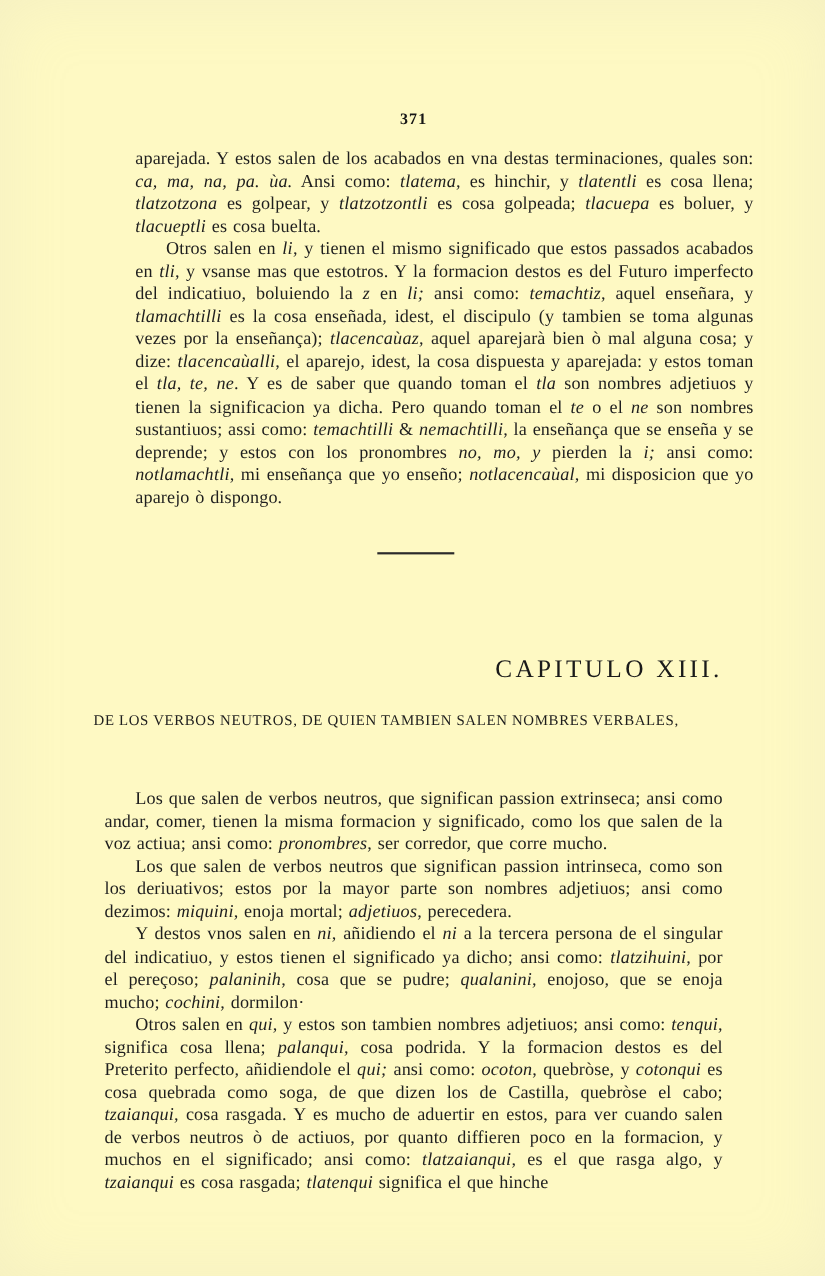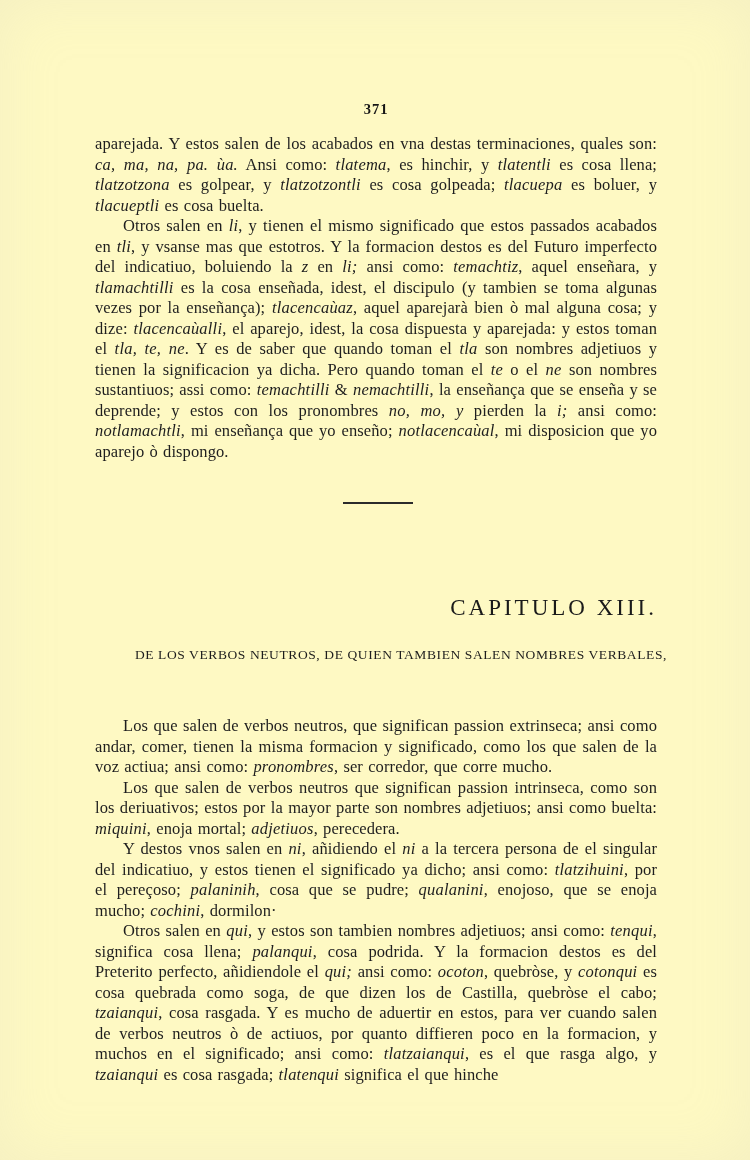--- a/index.html
+++ b/index.html
@@ -26,21 +26,21 @@
     font-size: 14.5px;
     font-weight: bold;
     letter-spacing: 1px;
     color: #161616;
   }
   .text-block {
     position: absolute;
     left: 95px;
     width: 562px;
   }
-  .top-block { top: 134px; }
+  .top-block { top: 134px; margin-left: 28px; }
   .body-block { top: 716px; }
   .para {
     margin: 0;
     font-size: 16.5px;
     line-height: 20.5px;
     text-align: justify;
     letter-spacing: 0.1px;
     word-spacing: 1px;
   }
   .para.indent { text-indent: 28px; }
@@ -61,21 +61,21 @@
     text-align: right;
     font-size: 23px;
     letter-spacing: 3px;
     color: #1a1a1a;
   }
   .chapter-subtitle {
     position: absolute;
     top: 644px;
     left: 85px;
     width: 582px;
-    text-align: right;
+    text-align: left;
     font-size: 13.5px;
     line-height: 21px;
     letter-spacing: 0.6px;
     color: #1d1d1d;
   }
 </style>
 </head>
 <body>
 
 <div class="page">
@@ -90,18 +90,18 @@
   <div class="divider"></div>
 
   <div class="chapter-title">CAPITULO XIII.</div>
 
   <div class="chapter-subtitle">
     <div>DE LOS VERBOS NEUTROS, DE QUIEN TAMBIEN SALEN NOMBRES VERBALES,</div>
   </div>
 
   <div class="text-block body-block">
       <p class="para indent"><span>Los que salen de verbos neutros, que significan passion extrinseca; ansi como andar, comer, tienen la misma formacion y significado, como los que salen de la voz actiua; ansi como: </span><i>pronombres</i><span>, ser corredor, que corre mucho.</span></p>
-      <p class="para indent"><span>Los que salen de verbos neutros que significan passion intrinseca, como son los deriuativos; estos por la mayor parte son nombres adjetiuos; ansi como buelta: </span><i>miquini</i><span>, enoja mortal; </span><i>adjetiuos</i><span>, perecedera.</span></p>
+      <p class="para indent"><span>Los que salen de verbos neutros que significan passion intrinseca, como son los deriuativos; estos por la mayor parte son nombres adjetiuos; ansi como dezimos: </span><i>miquini</i><span>, enoja mortal; </span><i>adjetiuos</i><span>, perecedera.</span></p>
       <p class="para indent"><span>Y destos vnos salen en </span><i>ni</i><span>, añidiendo el </span><i>ni</i><span> a la tercera persona de el singular del indicatiuo, y estos tienen el significado ya dicho; ansi como: </span><i>tlatzihuini</i><span>, por el pereçoso; </span><i>palaninih</i><span>, cosa que se pudre; </span><i>qualanini</i><span>, enojoso, que se enoja mucho; </span><i>cochini</i><span>, dormilon·</span></p>
       <p class="para indent"><span>Otros salen en </span><i>qui</i><span>, y estos son tambien nombres adjetiuos; ansi como: </span><i>tenqui</i><span>, significa cosa llena; </span><i>palanqui</i><span>, cosa podrida. Y la formacion destos es del Preterito perfecto, añidiendole el </span><i>qui;</i><span> ansi como: </span><i>ocoton</i><span>, quebròse, y </span><i>cotonqui</i><span> es cosa quebrada como soga, de que dizen los de Castilla, quebròse el cabo; </span><i>tzaianqui</i><span>, cosa rasgada. Y es mucho de aduertir en estos, para ver cuando salen de verbos neutros ò de actiuos, por quanto diffieren poco en la formacion, y muchos en el significado; ansi como: </span><i>tlatzaianqui</i><span>, es el que rasga algo, y </span><i>tzaianqui</i><span> es cosa rasgada; </span><i>tlatenqui</i><span> significa el que hinche</span></p>
     </div>
 
 </div>
 
 </body></html>

